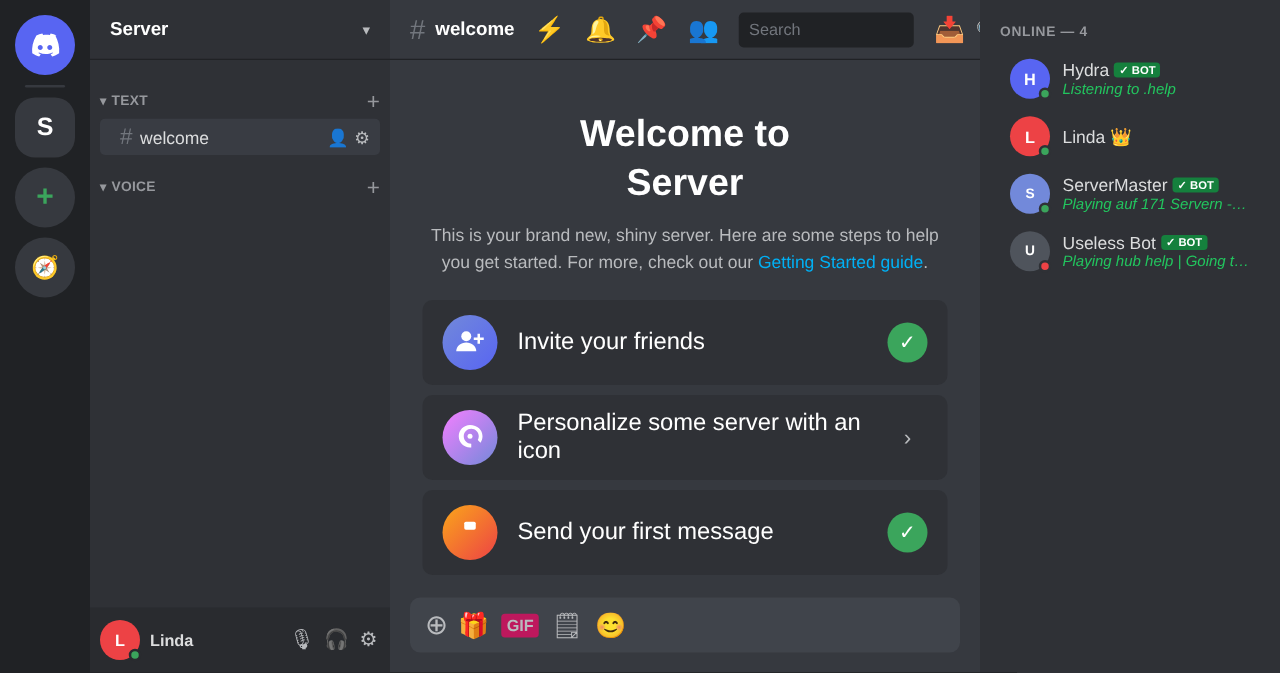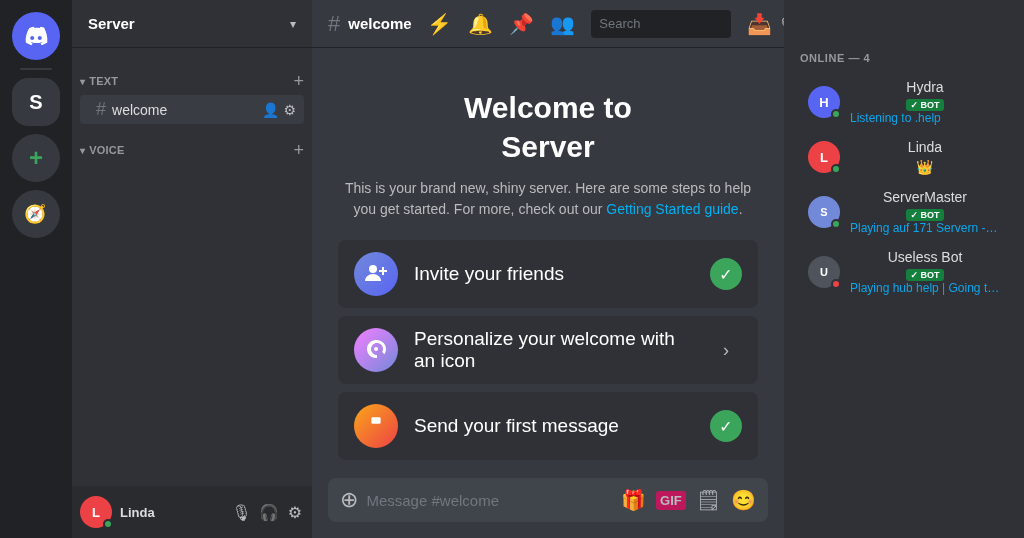--- a/index.html
+++ b/index.html
@@ -415,21 +415,20 @@
       padding: 16px 0;
     }
     .members-section-header {
       padding: 4px 8px 4px 16px;
       font-size: 11px;
       font-weight: 700;
       color: #96989d;
       text-transform: uppercase;
       letter-spacing: 0.05em;
       margin-bottom: 4px;
-      margin-top: 32px;
     }
     .member-item {
       display: flex;
       align-items: center;
       padding: 6px 16px;
       gap: 10px;
       cursor: pointer;
       border-radius: 4px;
       margin: 1px 8px;
     }
@@ -461,43 +460,43 @@
       flex: 1;
       min-width: 0;
     }
     .member-name {
       font-size: 14px;
       font-weight: 500;
       color: #dcddde;
       display: flex;
       align-items: center;
       gap: 4px;
-      flex-direction: column;
     }
     .bot-badge {
       background: #15803d;
       color: #fff;
       font-size: 9px;
       padding: 1px 4px;
       border-radius: 3px;
       font-weight: 700;
       display: flex;
       align-items: center;
       gap: 2px;
     }
     .crown-icon {
       color: #faa61a;
       font-size: 14px;
     }
     .member-status {
       font-size: 12px;
-      color: #0ea5e9;
+      color: #22c55e;
       white-space: nowrap;
       overflow: hidden;
       text-overflow: ellipsis;
+      font-style: italic;
     }
 
     
     .discord-logo-svg { width: 28px; height: 28px; }
   </style>
 </head>
 <body>
 
 <div class="server-list">
   <div class="server-icon discord-logo">
@@ -607,21 +606,21 @@
           <div class="task-check done">✓</div>
         </div>
 
         <div class="task-card">
           <div class="task-icon personalize">
             <svg width="26" height="26" viewBox="0 0 26 26" fill="white">
                 <path d="M13 3C8 3 4 7 4 12c0 5 4 9 9 9h1v-3c-3.3 0-6-2.7-6-6s2.7-6 6-6 6 2.7 6 6c0 1.1-.3 2.1-.8 3l2.2 2.2C22.4 15.8 23 13.9 23 12c0-5-4-9-10-9z"></path>
                 <circle cx="13" cy="12" r="2"></circle>
               </svg>
           </div>
-          <span class="task-label">Personalize your welcome with an icon</span>
+          <span class="task-label">Personalize some server with an icon</span>
           <div class="task-check arrow">›</div>
         </div>
 
         <div class="task-card">
           <div class="task-icon message">
             <svg width="26" height="26" viewBox="0 0 26 26" fill="white">
                 <rect x="3" y="5" width="20" height="14" rx="3"></rect>
                 <path d="M3 19l5-4h12" fill="none"></path>
               </svg>
           </div>
@@ -629,21 +628,20 @@
           <div class="task-check done">✓</div>
         </div>
       </div>
     </div>
 
   </div>
 
   <div class="message-input-area">
     <div class="message-input-box">
       <span class="message-input-btn">⊕</span>
-      <input class="message-input" placeholder="Message #welcome" style="">
       <div class="message-input-actions">
         <span class="message-action-icon">🎁</span>
         <span class="message-action-icon" style="font-size:13px;font-weight:700;color:#b9bbbe;background:#be185d;padding:2px 4px;border-radius:3px;">GIF</span>
         <span class="message-action-icon">🗒</span>
         <span class="message-action-icon">😊</span>
       </div>
     </div>
   </div>
 </div>
 

